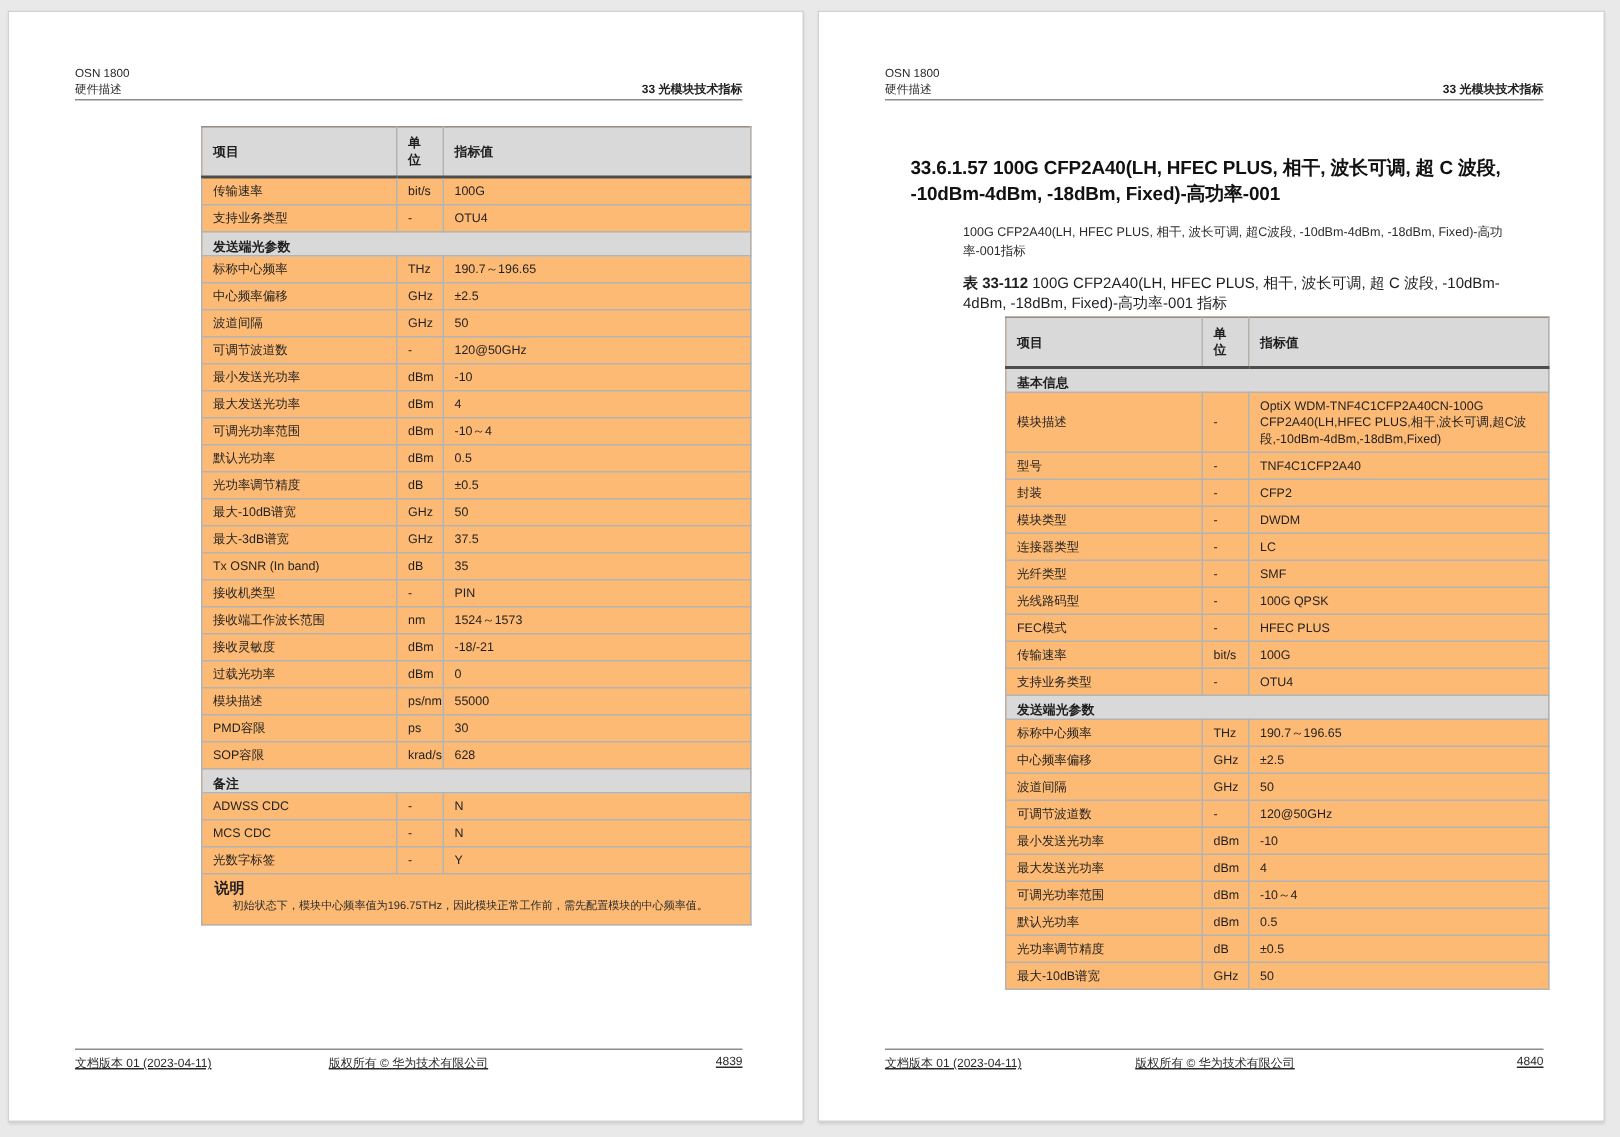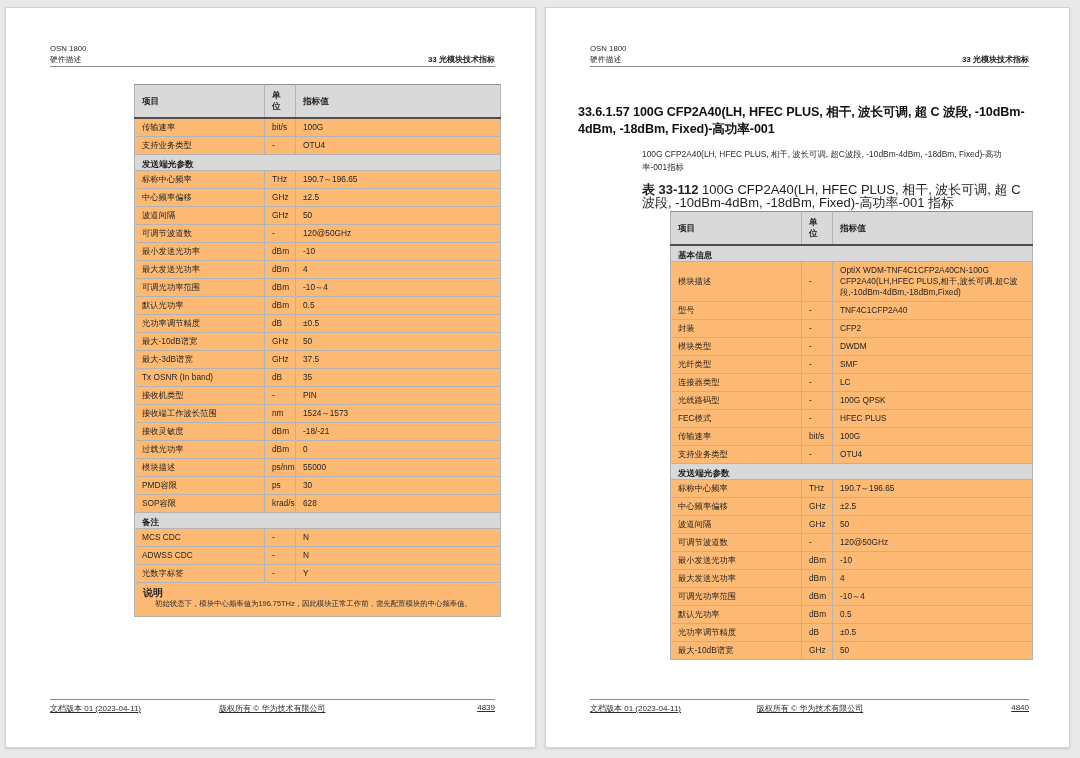--- a/index.html
+++ b/index.html
@@ -66,21 +66,21 @@
     color: #2b2b2b;
     text-decoration: underline;
   }
   .rf-ver { width: 38%; }
   .rf-copy { flex: 1; text-align: left; }
   .rf-page { width: 12%; text-align: right; }
 
   
   .sec-title {
     position: absolute;
-    left: 32px;
+    left: 61px;
     right: 42px;
     top: 96px;
     font-size: 12.6px;
     font-weight: bold;
     line-height: 17px;
     letter-spacing: -0.1px;
     color: #111;
   }
   .sec-intro {
     position: absolute;
@@ -89,21 +89,21 @@
     top: 140px;
     font-size: 8.4px;
     line-height: 12.5px;
     color: #2b2b2b;
   }
   .tbl-caption {
     position: absolute;
     left: 96px;
     right: 42px;
     top: 176px;
-    font-size: 13px;
+    font-size: 10px;
     line-height: 12.5px;
     color: #1f1f1f;
   }
   .tbl-caption .capnum { font-weight: bold; }
 
   
   .spec-table {
     position: absolute;
     border-collapse: collapse;
     table-layout: fixed;
@@ -291,26 +291,26 @@
           </tr>
           <tr>
             <td>SOP容限</td>
             <td>krad/s</td>
             <td>628</td>
           </tr>
           <tr class="section-row">
             <td colspan="3">备注</td>
           </tr>
           <tr>
+            <td>ADWSS CDC</td>
+            <td>-</td>
+            <td>N</td>
+          </tr>
+          <tr>
             <td>MCS CDC</td>
-            <td>-</td>
-            <td>N</td>
-          </tr>
-          <tr>
-            <td>ADWSS CDC</td>
             <td>-</td>
             <td>N</td>
           </tr>
           <tr>
             <td>光数字标签</td>
             <td>-</td>
             <td>Y</td>
           </tr>
           <tr class="note-row">
             <td colspan="3">
@@ -379,28 +379,28 @@
             <td>封装</td>
             <td>-</td>
             <td>CFP2</td>
           </tr>
           <tr>
             <td>模块类型</td>
             <td>-</td>
             <td>DWDM</td>
           </tr>
           <tr>
+            <td>连接器类型</td>
+            <td>-</td>
+            <td>LC</td>
+          </tr>
+          <tr>
             <td>光纤类型</td>
             <td>-</td>
             <td>SMF</td>
-          </tr>
-          <tr>
-            <td>连接器类型</td>
-            <td>-</td>
-            <td>LC</td>
           </tr>
           <tr>
             <td>光线路码型</td>
             <td>-</td>
             <td>100G QPSK</td>
           </tr>
           <tr>
             <td>FEC模式</td>
             <td>-</td>
             <td>HFEC PLUS</td>

